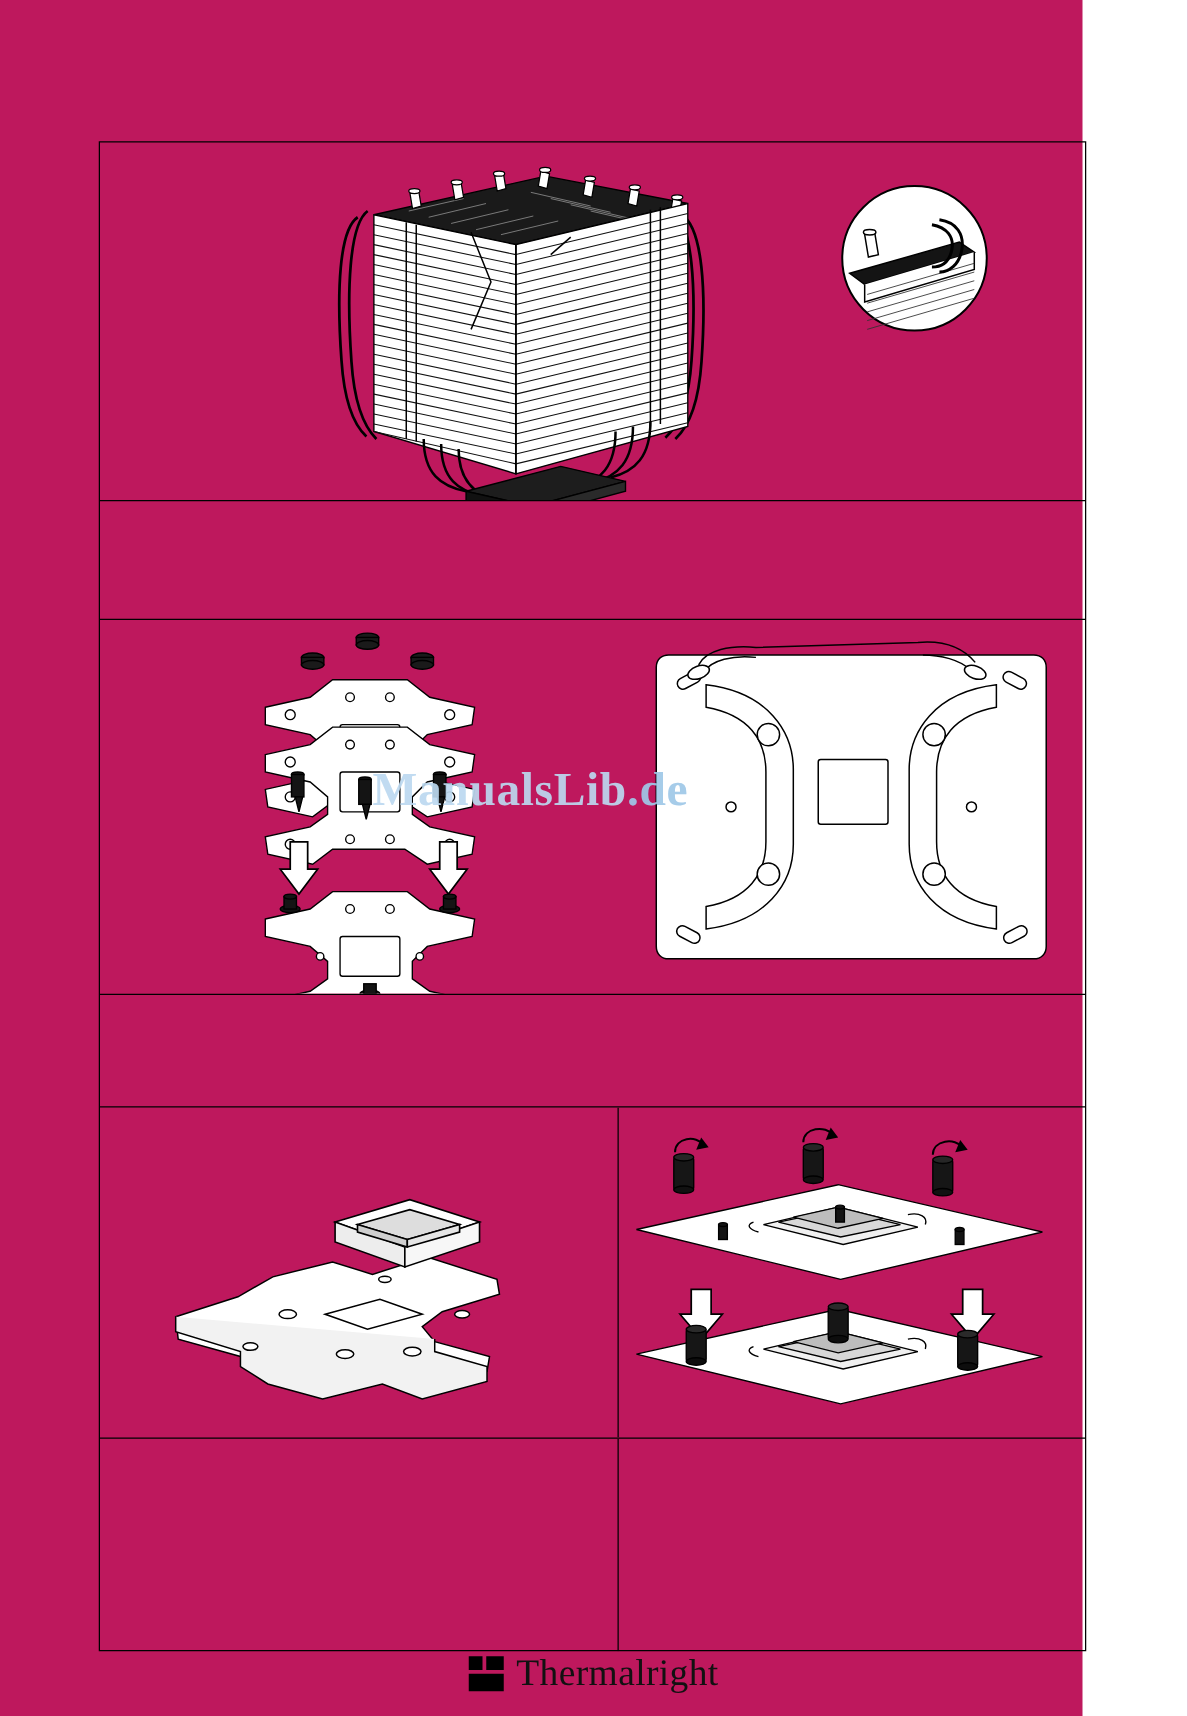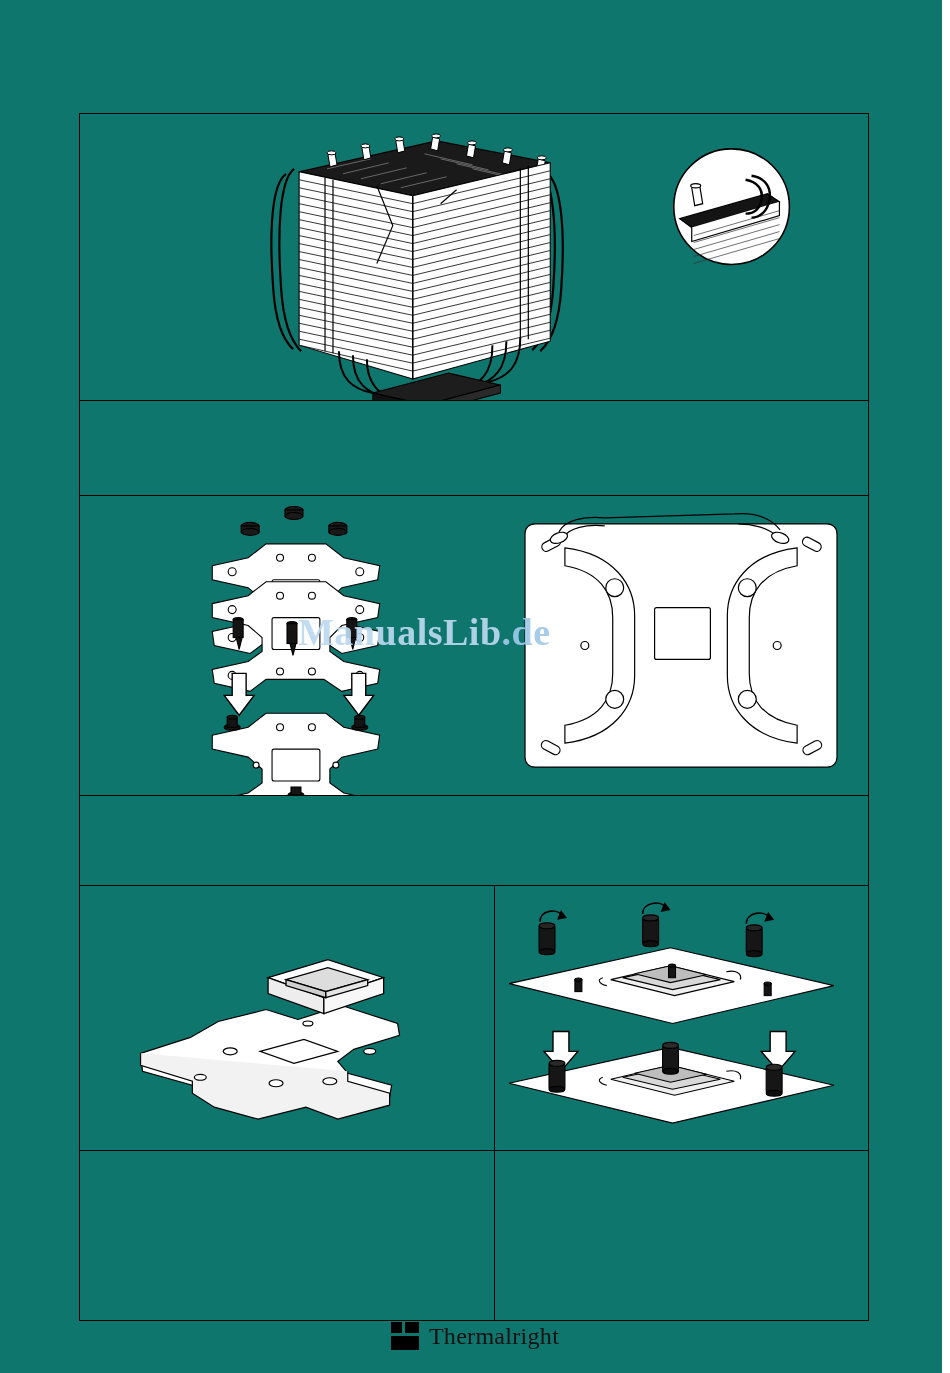--- a/index.html
+++ b/index.html
@@ -11,23 +11,23 @@
     width: 950px;
     height: 1373px;
     position: relative;
     font-family: "Liberation Sans", sans-serif;
     overflow: hidden;
   }
 
   .page {
     position: absolute;
     left: 0; top: 0;
-    width: 942px;
+    width: 866px;
     height: 1373px;
-    background: #0f766e;
+    background: #be185d;
   }
 
   
   .sheet {
     position: absolute;
     left: 79px;
     top: 113px;
     width: 790px;
     height: 1208px;
     border: 1.5px solid #000;
@@ -112,21 +112,21 @@
   .brand-mark {
     width: 28px;
     height: 28px;
     position: relative;
   }
   .brand-mark .b1 { position:absolute; left:0; top:0; width:11px; height:11px; background:#000; }
   .brand-mark .b2 { position:absolute; left:14px; top:0; width:14px; height:11px; background:#000; }
   .brand-mark .b3 { position:absolute; left:0; top:14px; width:28px; height:14px; background:#000; }
   .brand-name {
     font-family: "Liberation Serif", serif;
-    font-size: 24px;
+    font-size: 30px;
     color: #111;
     letter-spacing: 0.3px;
   }
 </style>
 </head>
 <body>
 
 <div class="page">
 
   <div class="sheet">

